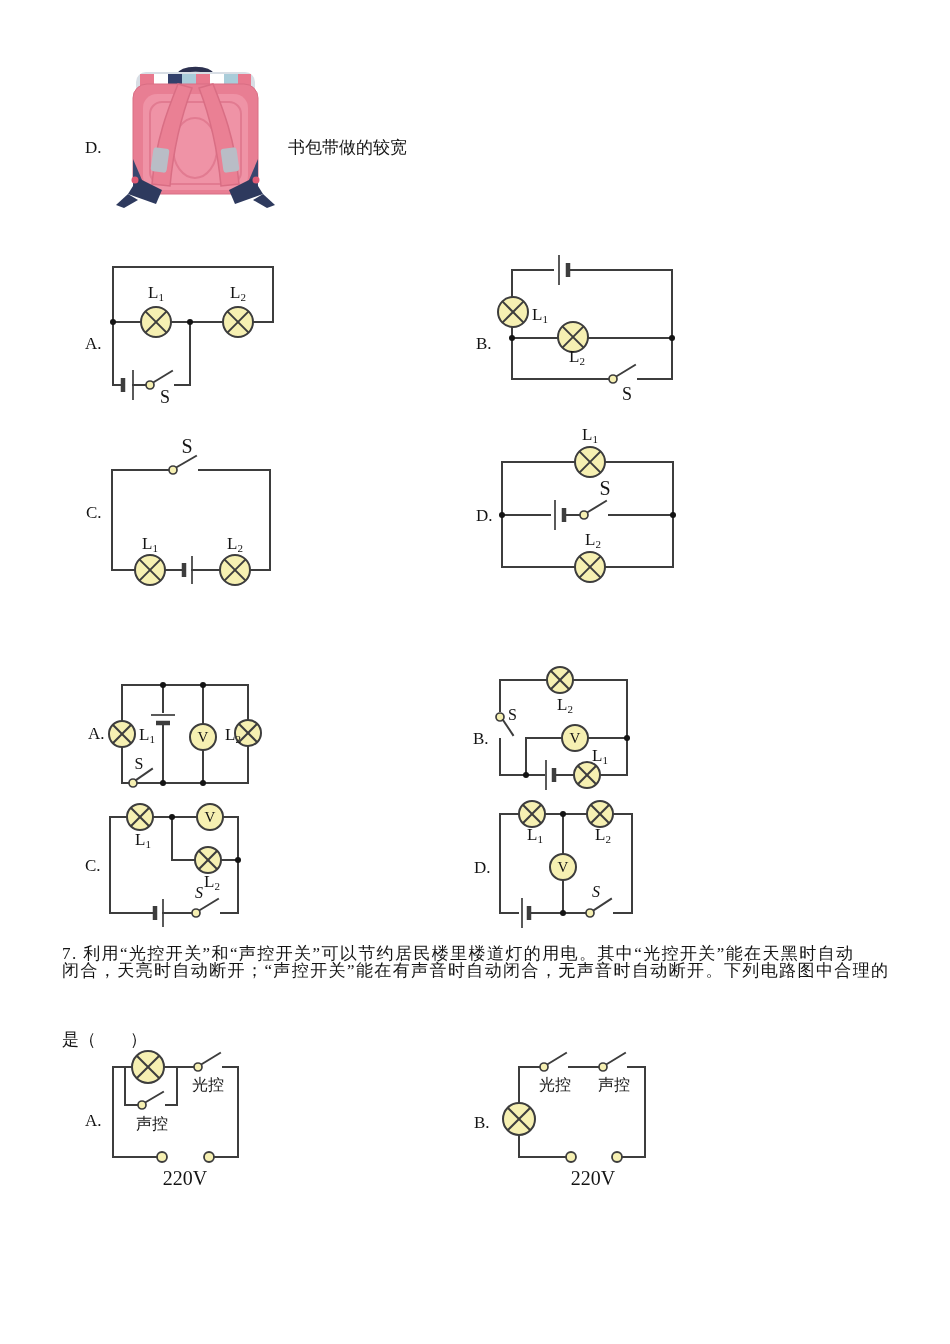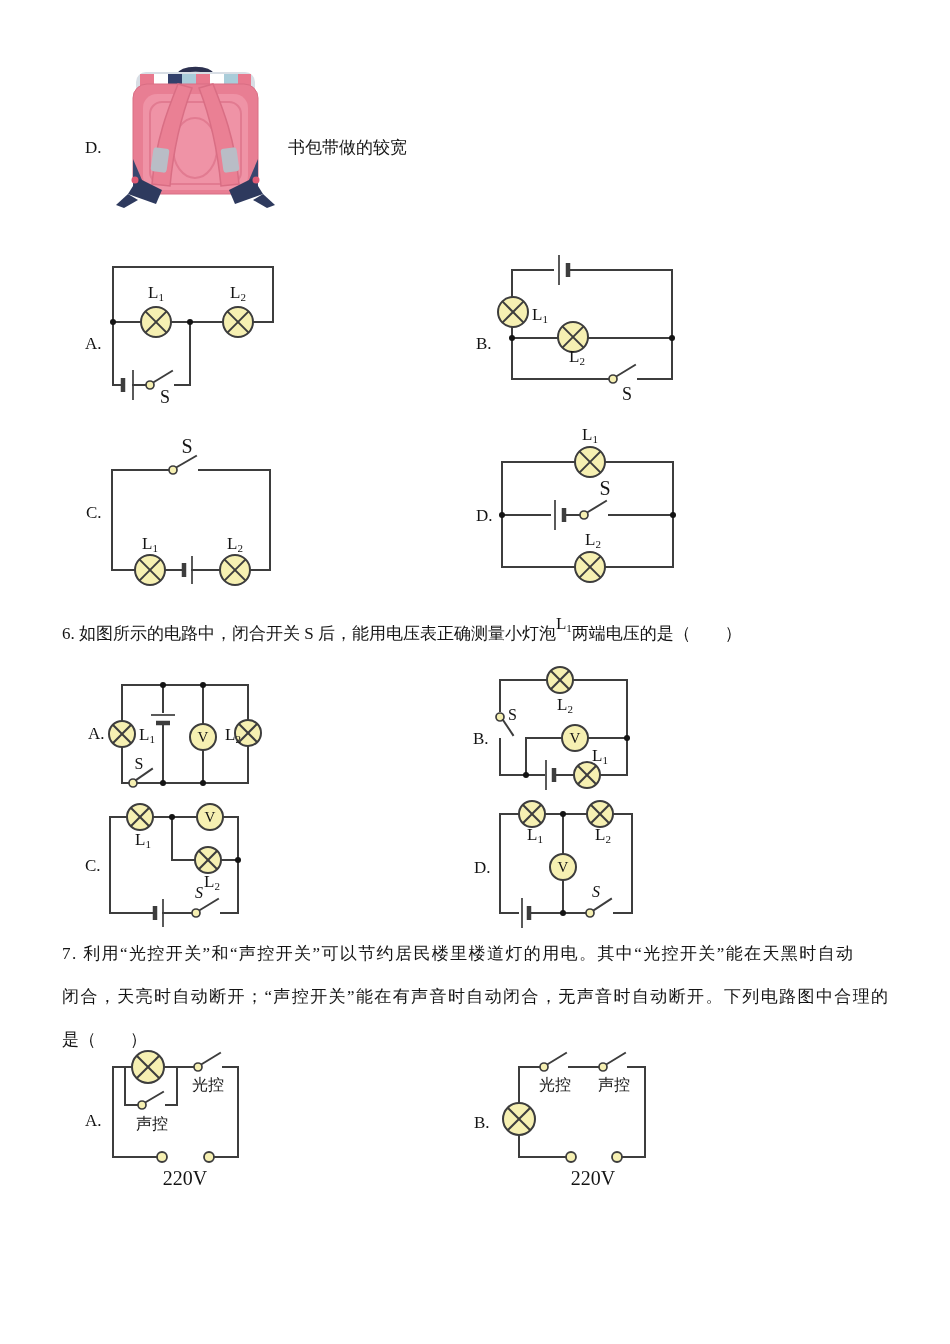--- a/index.html
+++ b/index.html
@@ -183,23 +183,20 @@
       <line class="lampx" x1="124.4" y1="131.4" x2="145.6" y2="152.6"></line>
       <line class="lampx" x1="145.6" y1="131.4" x2="124.4" y2="152.6"></line>
     </g>
     <circle class="dot" cx="47" cy="90" r="3"></circle>
     <circle class="dot" cx="218" cy="90" r="3"></circle>
     <text class="llab" x="135" y="15" text-anchor="middle"><tspan>L</tspan><tspan class="sub" dy="3">1</tspan></text>
     <text class="slab" x="150" y="70" text-anchor="middle" style="font-size:20px">S</text>
     <text class="llab" x="138" y="120" text-anchor="middle"><tspan>L</tspan><tspan class="sub" dy="3">2</tspan></text>
   </svg>
 
-  <div class="qtext" style="left:62px;top:622px">
-    <span>6. 如图所示的电路中，闭合开关 S 后，能用电压表正确测量小灯泡</span><span class="raised"><span>L</span><span class="rsub">1</span></span><span>两端电压的是（　　）</span>
-  </div>
 
   <div class="optlabel" style="left:88px;top:724px">A.</div>
   <div class="optlabel" style="left:473px;top:729px">B.</div>
   <div class="optlabel" style="left:85px;top:856px">C.</div>
   <div class="optlabel" style="left:474px;top:858px">D.</div>
 
   <svg style="left:95px;top:668px" width="200" height="135" viewBox="0 0 200 135">
     <g>
       <path class="wire" d="M27,17 H153 M27,17 V53 M27,79 V115 M27,115 H34 M42,115 H153 M68,17 V44 M68,56 V115 M108,17 V56 M108,82 V115 M153,17 V52 M153,78 V115"></path>
     </g>
@@ -327,21 +324,21 @@
       <text class="vlab" x="105" y="82" text-anchor="middle">V</text>
     </g>
     <circle class="dot" cx="105" cy="24" r="3"></circle>
     <circle class="dot" cx="105" cy="123" r="3"></circle>
     <text class="llab" x="77" y="50" text-anchor="middle"><tspan>L</tspan><tspan class="sub" dy="3">1</tspan></text>
     <text class="llab" x="145" y="50" text-anchor="middle"><tspan>L</tspan><tspan class="sub" dy="3">2</tspan></text>
     <text class="slab-sm" x="138" y="107" text-anchor="middle" font-style="italic">S</text>
   </svg>
 
   <div class="qtext q7line" style="left:62px;top:942px">7. 利用“光控开关”和“声控开关”可以节约居民楼里楼道灯的用电。其中“光控开关”能在天黑时自动</div>
-  <div class="qtext q7line" style="left:62px;top:985px">闭合，天亮时自动断开；“声控开关”能在有声音时自动闭合，无声音时自动断开。下列电路图中合理的</div>
+  <div class="qtext q7line" style="left:62px;top:959px">闭合，天亮时自动断开；“声控开关”能在有声音时自动闭合，无声音时自动断开。下列电路图中合理的</div>
   <div class="qtext" style="left:62px;top:1028px">是（　　）</div>
 
   <div class="optlabel" style="left:85px;top:1111px">A.</div>
   <div class="optlabel" style="left:474px;top:1113px">B.</div>
 
   <svg style="left:93px;top:1032px" width="200" height="165" viewBox="0 0 200 165">
     <g>
       <path class="wire" d="M20,35 H39 M71,35 H100 M130,35 H145 M20,35 V125 M145,35 V125 M32,35 V73 M84,35 V73 M32,73 H44 M73,73 H84 M20,125 H64 M121,125 H145"></path>
     </g>
     <g>

